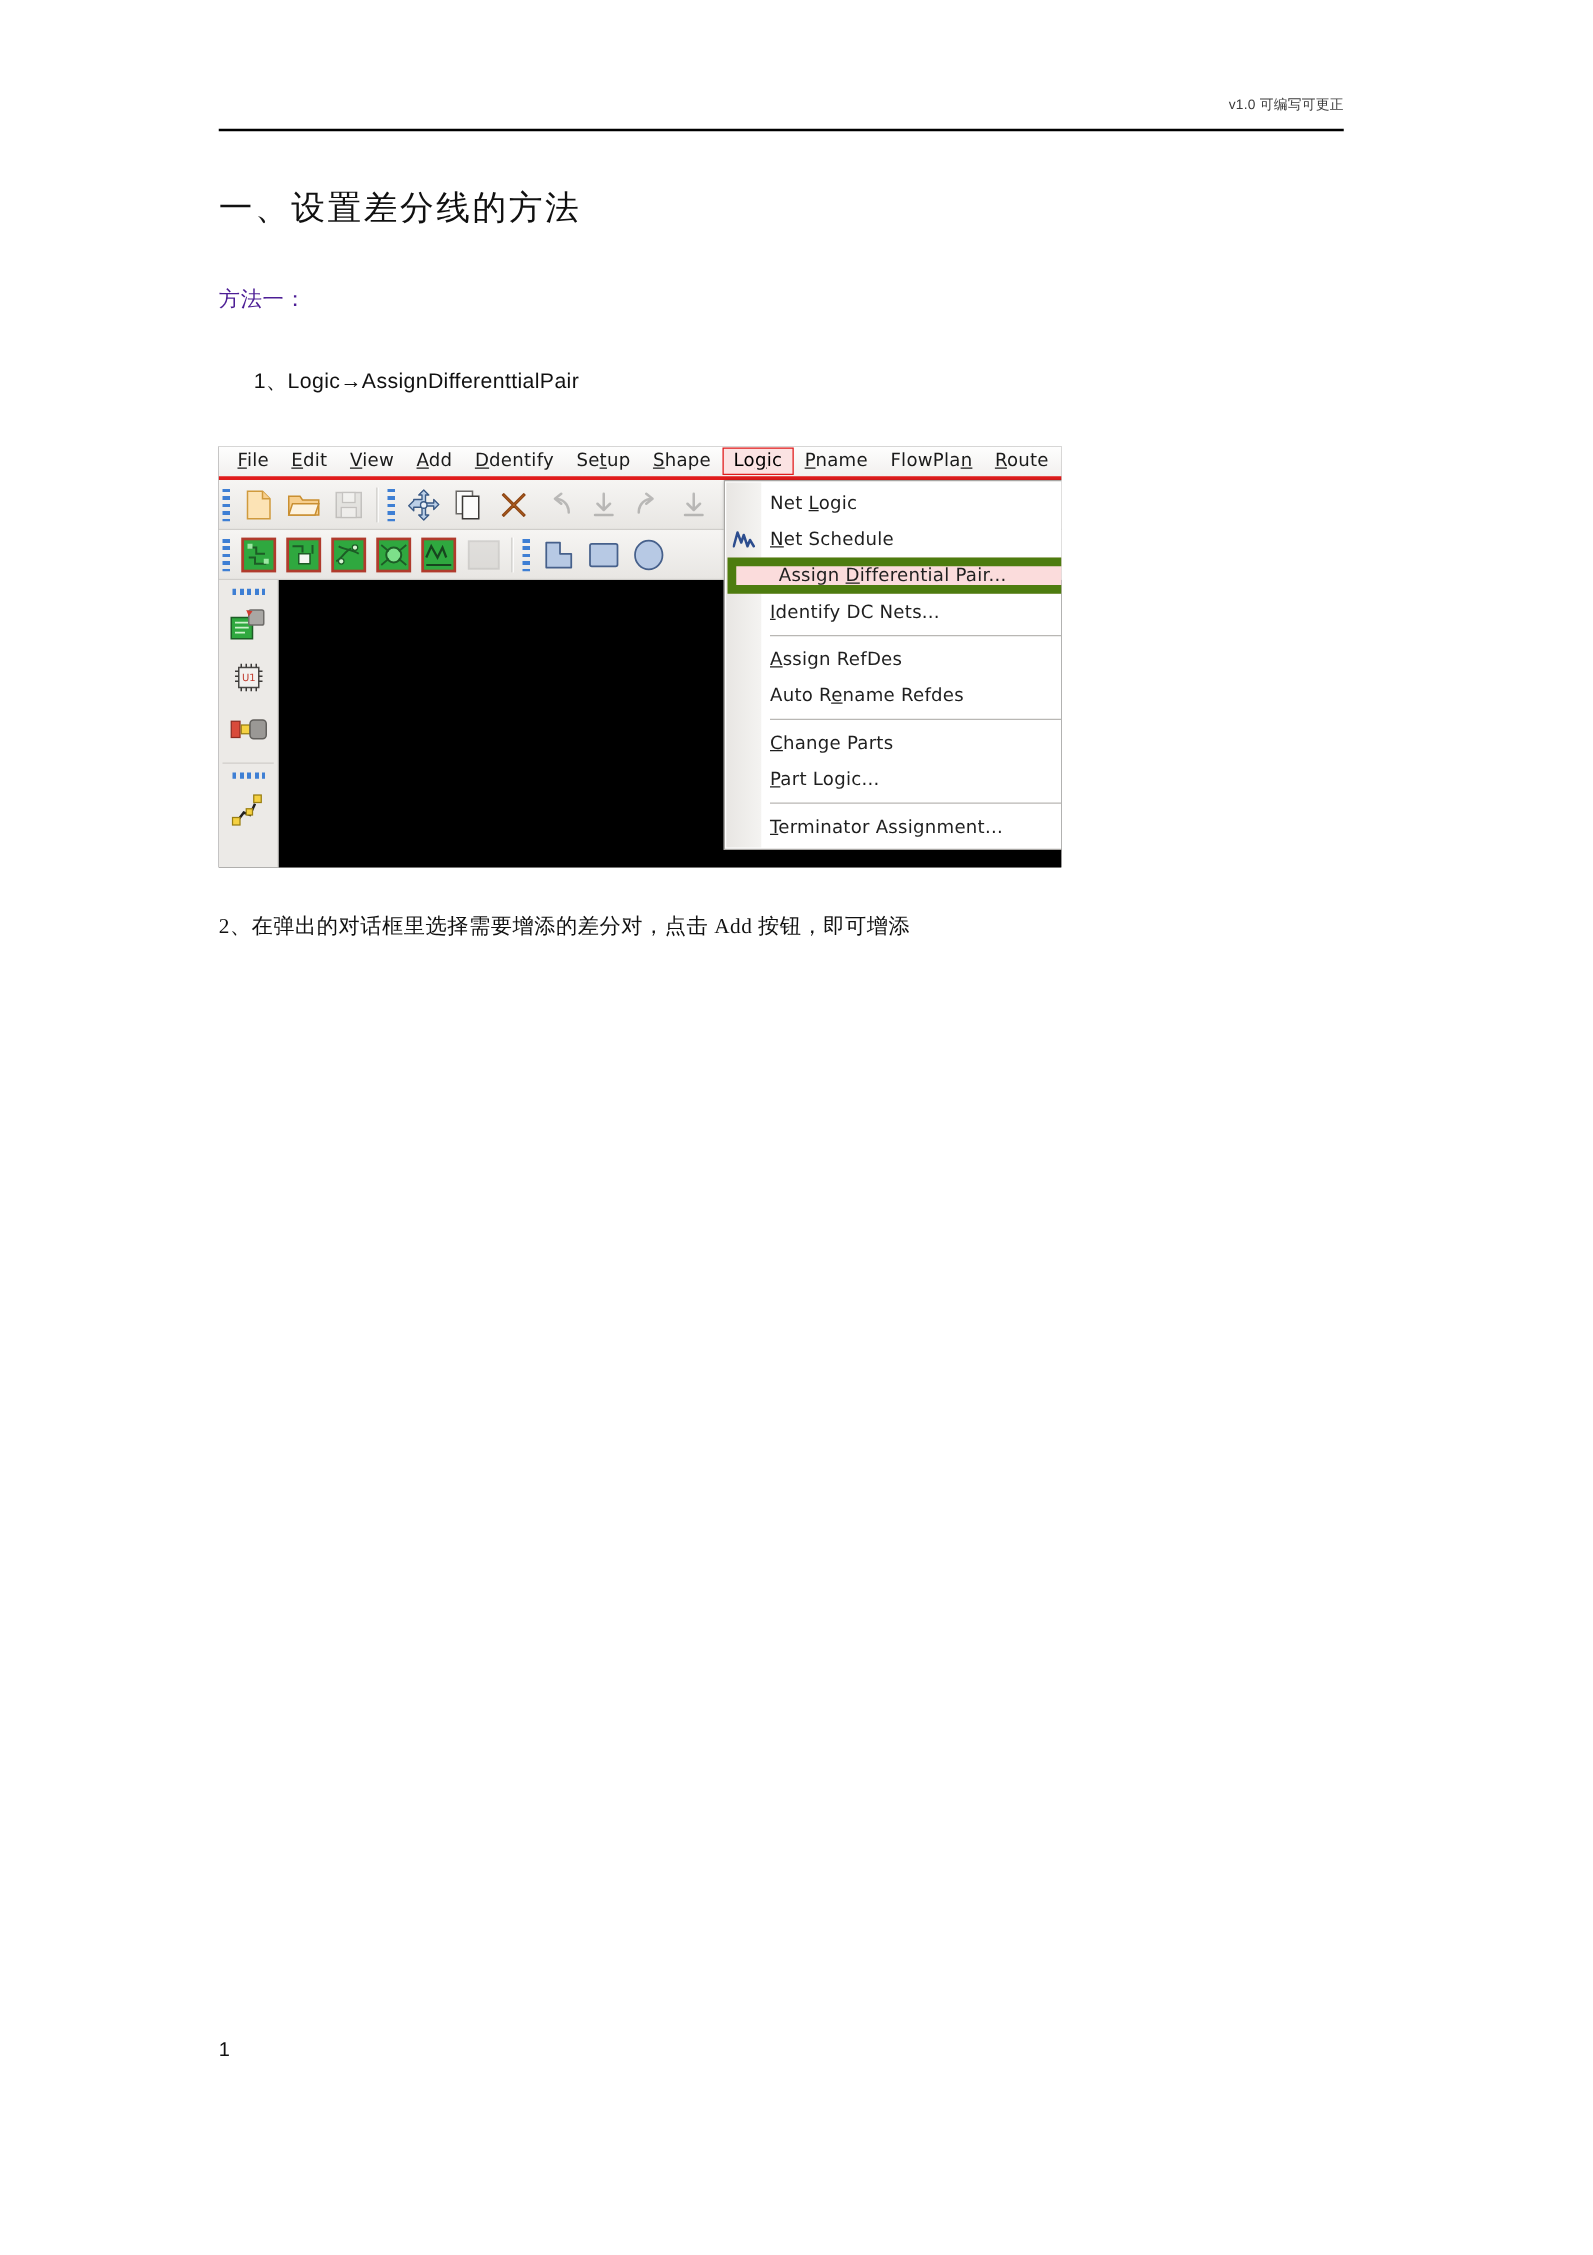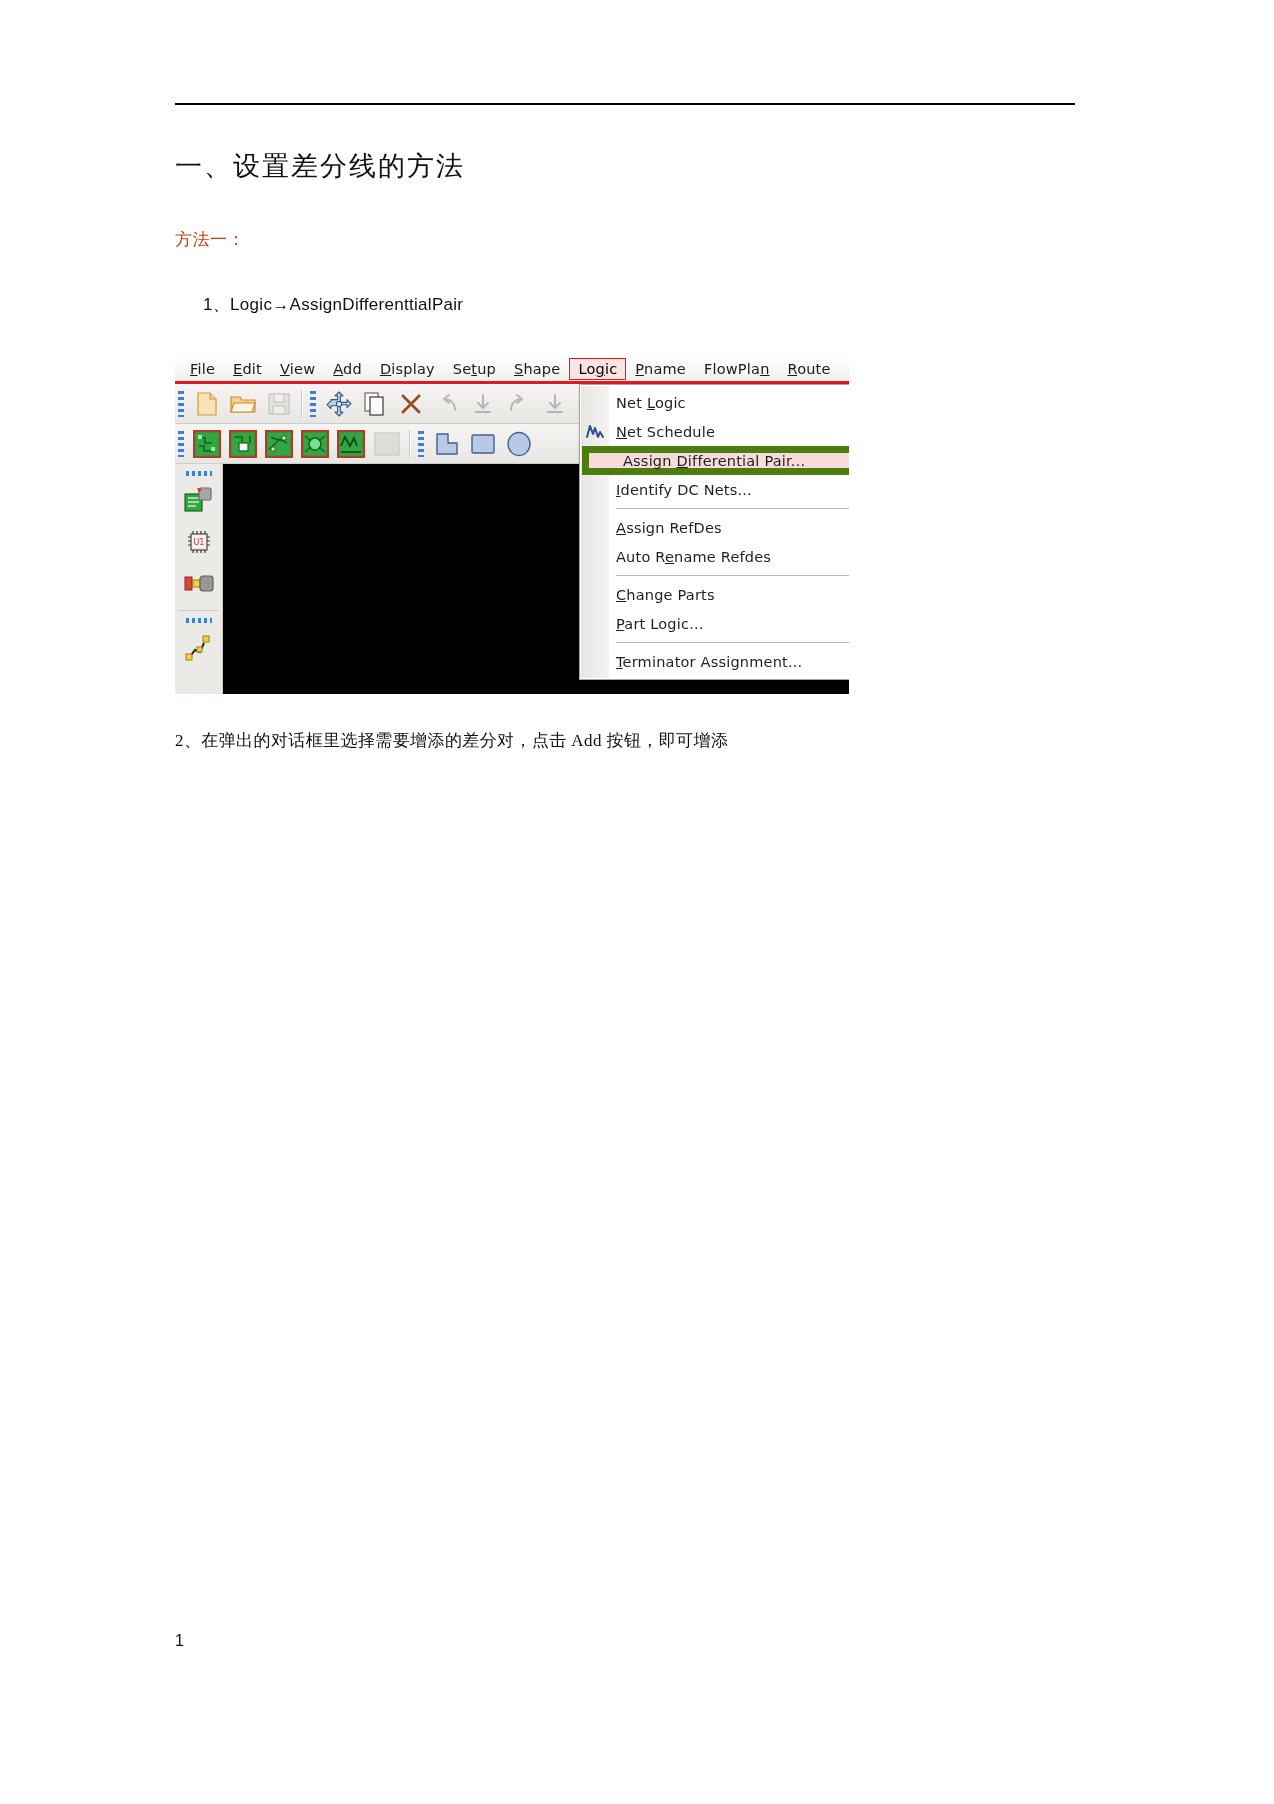--- a/index.html
+++ b/index.html
@@ -63,21 +63,21 @@
     color: #111;
     white-space: nowrap;
   }
   .p-method {
     position: absolute;
     left: 175px;
     top: 228px;
     font-family: "Liberation Serif", "DejaVu Serif", serif;
     font-size: 17px;
     letter-spacing: 0.5px;
-    color: #c2410c;
+    color: #4c1d95;
     white-space: nowrap;
   }
   .p-step1 {
     position: absolute;
     left: 175px;
     top: 293px;
     font-family: "Liberation Sans", "DejaVu Sans", sans-serif;
     font-size: 17px;
     letter-spacing: 0.3px;
     color: #111;
@@ -323,37 +323,40 @@
     width: 8px; height: 8px;
     background: #d12222;
     margin: 2px auto 0 auto;
   }
 </style>
 </head>
 <body>
 
 <div class="page">
 
+  <div class="header-zone">
+    <div class="header-text">v1.0 可编写可更正</div>
+  </div>
   <div class="header-rule"></div>
 
   <div class="h1">一、设置差分线的方法</div>
   <div class="p-method">方法一：</div>
   <div class="p-step1">1、Logic→AssignDifferenttialPair</div>
   <div class="p-step2">2、在弹出的对话框里选择需要增添的差分对，点击 Add 按钮，即可增添</div>
   <div class="page-number">1</div>
 
   <div class="shot">
     <div class="shot-inner">
 
       <div class="menubar" id="menubar">
           <div class="menu-item"><span class="u">F</span><span>ile</span></div>
           <div class="menu-item"><span class="u">E</span><span>dit</span></div>
           <div class="menu-item"><span class="u">V</span><span>iew</span></div>
           <div class="menu-item"><span class="u">A</span><span>dd</span></div>
-          <div class="menu-item"><span class="u">D</span><span>isplay</span></div>
+          <div class="menu-item"><span class="u">D</span><span>dentify</span></div>
           <div class="menu-item"><span>Se</span><span class="u">t</span><span>up</span></div>
           <div class="menu-item"><span class="u">S</span><span>hape</span></div>
           <div class="menu-item active"><span>Lo</span><span class="u">g</span><span>ic</span></div>
           <div class="menu-item"><span class="u">P</span><span>name</span></div>
           <div class="menu-item"><span>FlowPla</span><span class="u">n</span></div>
           <div class="menu-item"><span class="u">R</span><span>oute</span></div>
           <div class="menu-item"><span>A</span></div>
         </div>
 
       <div class="toolbar row1">

